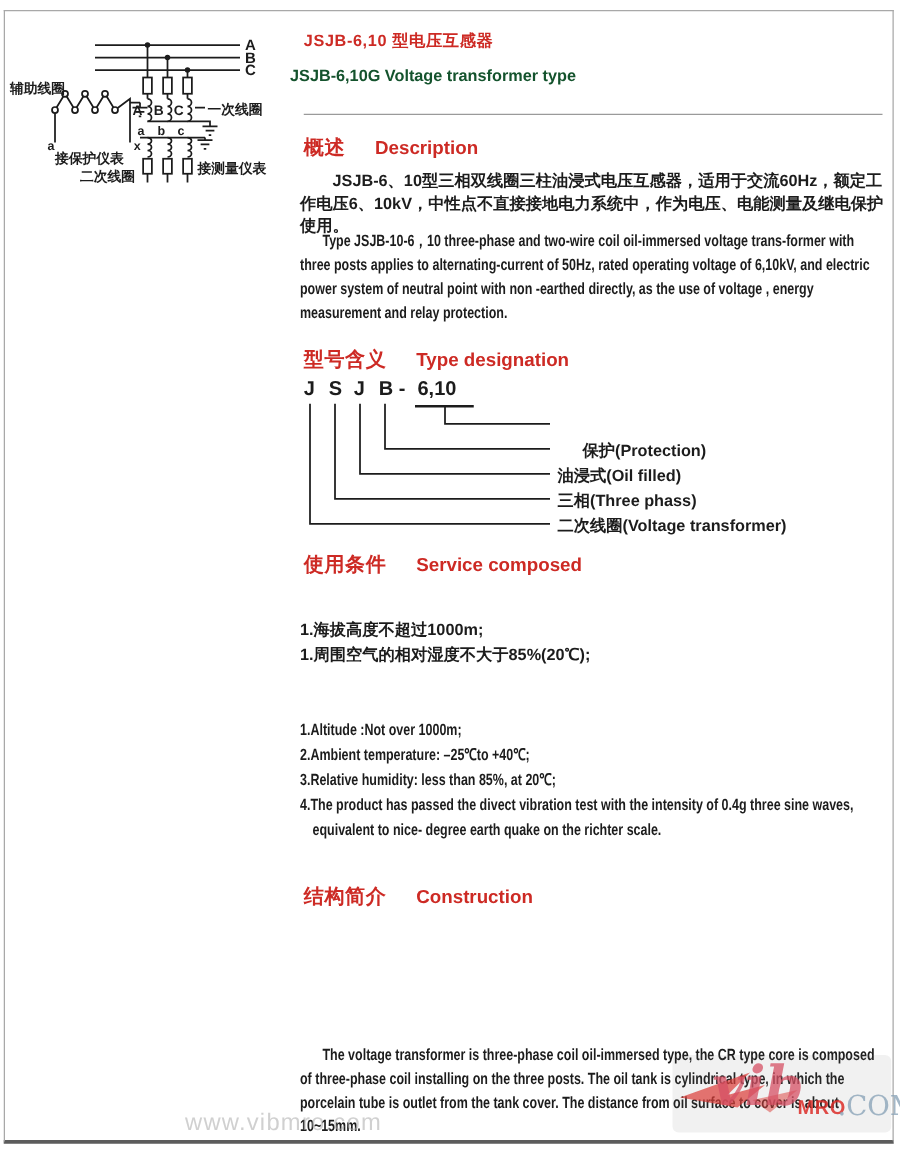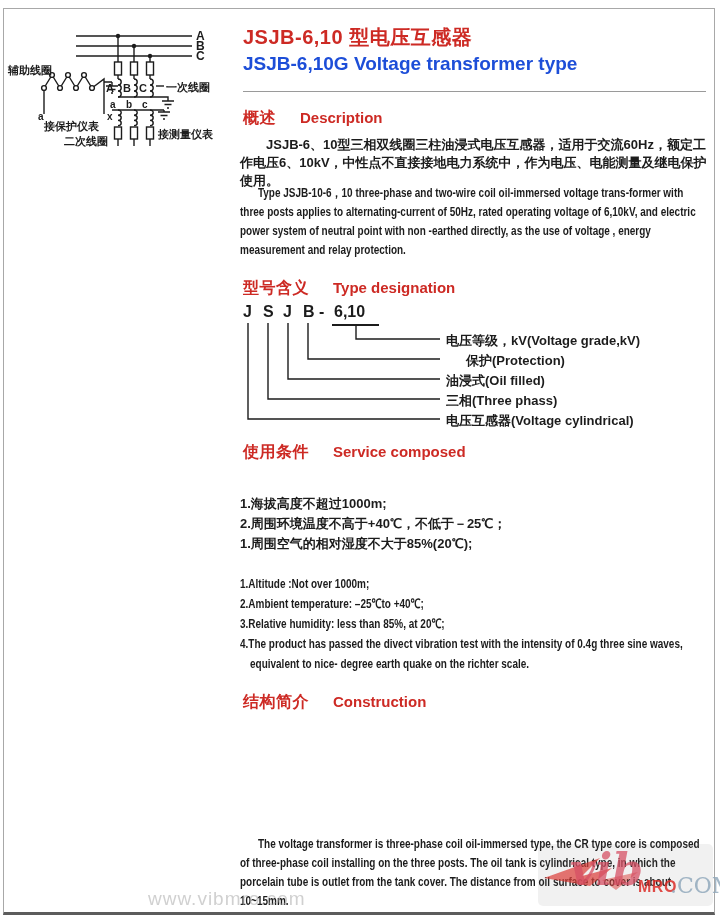--- a/index.html
+++ b/index.html
@@ -7,22 +7,22 @@
     width:720px; height:921px; position:relative; background:#ffffff;
     font-family:"Liberation Sans", sans-serif; font-weight:bold; color:#1c1c1c;
     overflow:hidden;
   }
   .abs { position:absolute; }
   .frame {
     position:absolute; left:3px; top:8px; right:5px; bottom:6px;
     border:1px solid #a8a8a8; border-bottom:3px solid #5c5c5c;
     pointer-events:none;
   }
-  .title-zh { left:243px; top:24px; font-size:20px; color:#cd2a24; letter-spacing:0.5px; }
-  .title-en { left:243px; top:53px; font-size:19px; color:#1d4ed8; }
+  .title-zh { left:243px; top:24px; font-size:13px; color:#cd2a24; letter-spacing:0.5px; }
+  .title-en { left:232px; top:53px; font-size:13px; color:#14532d; }
   .divider { left:243px; top:91px; width:463px; height:0; border-top:1px solid #9a9a9a; }
   .sec-head { font-size:16px; color:#cd2a24; letter-spacing:0.5px; }
   .sec-head .en { font-size:15px; margin-left:24px; letter-spacing:0; }
   .zh-para { width:470px; font-size:13px; line-height:18px; text-indent:2em; margin:0; }
   .en-block { width:612px; transform:scaleX(0.768); transform-origin:0 0; font-size:13px; line-height:19px; margin:0; }
   .en-para { text-indent:1.8em; }
   ul.cond { list-style:none; margin:0; padding:0; }
   ul.cond li { padding-left:13px; text-indent:-13px; margin:0; }
   ul.cn-list { font-size:13px; line-height:20px; width:470px;margin-top:24px; }
   ul.en-list { line-height:20px; }
@@ -145,43 +145,41 @@
   <div class="u-line"></div>
   <svg width="472" height="126" style="position:absolute; left:0; top:0;">
     <g stroke="#1c1c1c" stroke-width="1.4" fill="none">
       <polyline points="116,22 116,36 200,36"></polyline>
       <polyline points="68,20 68,56 200,56"></polyline>
       <polyline points="48,20 48,76 200,76"></polyline>
       <polyline points="28,20 28,96 200,96"></polyline>
       <polyline points="8,20 8,116 200,116"></polyline>
     </g>
   </svg>
-  <div class="d-label" style="top:29px;">电压等级，kV(Voltage grade,kV)</div>
   <div class="d-label" style="top:49px;margin-left:20px;">保护(Protection)</div>
   <div class="d-label" style="top:69px;">油浸式(Oil filled)</div>
   <div class="d-label" style="top:89px;">三相(Three phass)</div>
-  <div class="d-label" style="top:109px;">电压互感器(Voltage cylindrical)</div>
+  <div class="d-label" style="top:109px;">二次线圈(Voltage transformer)</div>
 </div>
 
 <div class="abs sec-head" style="left:243px; top:442px;">
   <span>使用条件</span><span class="en">Service composed</span>
 </div>
 <ul class="abs cond cn-list" style="left:240px; top:470px;">
   <li>1.海拔高度不超过1000m;</li>
-  <li>2.周围环境温度不高于+40℃，不低于－25℃；</li>
   <li>1.周围空气的相对湿度不大于85%(20℃);</li>
 </ul>
 <ul class="abs cond en-block en-list" style="left:240px; top:574px;">
   <li>1.Altitude :Not over 1000m;</li>
   <li>2.Ambient temperature: –25℃to +40℃;</li>
   <li>3.Relative humidity: less than 85%, at 20℃;</li>
   <li>4.The product has passed the divect vibration test with the intensity of 0.4g three sine waves, equivalent to nice- degree earth quake on the richter scale.</li>
 </ul>
 
-<div class="abs sec-head" style="left:243px; top:692px;">
+<div class="abs sec-head" style="left:243px; top:707px;">
   <span>结构简介</span><span class="en">Construction</span>
 </div>
 <div class="abs cn-constr" style="left:240px; top:714px; width:470px;">
 </div>
 <p class="abs en-block en-para" style="left:240px; top:834px;">The voltage transformer is three-phase coil oil-immersed type, the CR type core is composed of three-phase coil installing on the three posts. The oil tank is cylindrical type, in which the porcelain tube is outlet from the tank cover. The distance from oil surface to cover is about 10~15mm.</p>
 
 <div class="abs wm-url">www.vibmro.com</div>
 <div class="abs wm-band"></div>
 <div class="abs wm-logo">
   <svg width="175" height="60" style="position:absolute; left:0; top:0;">

